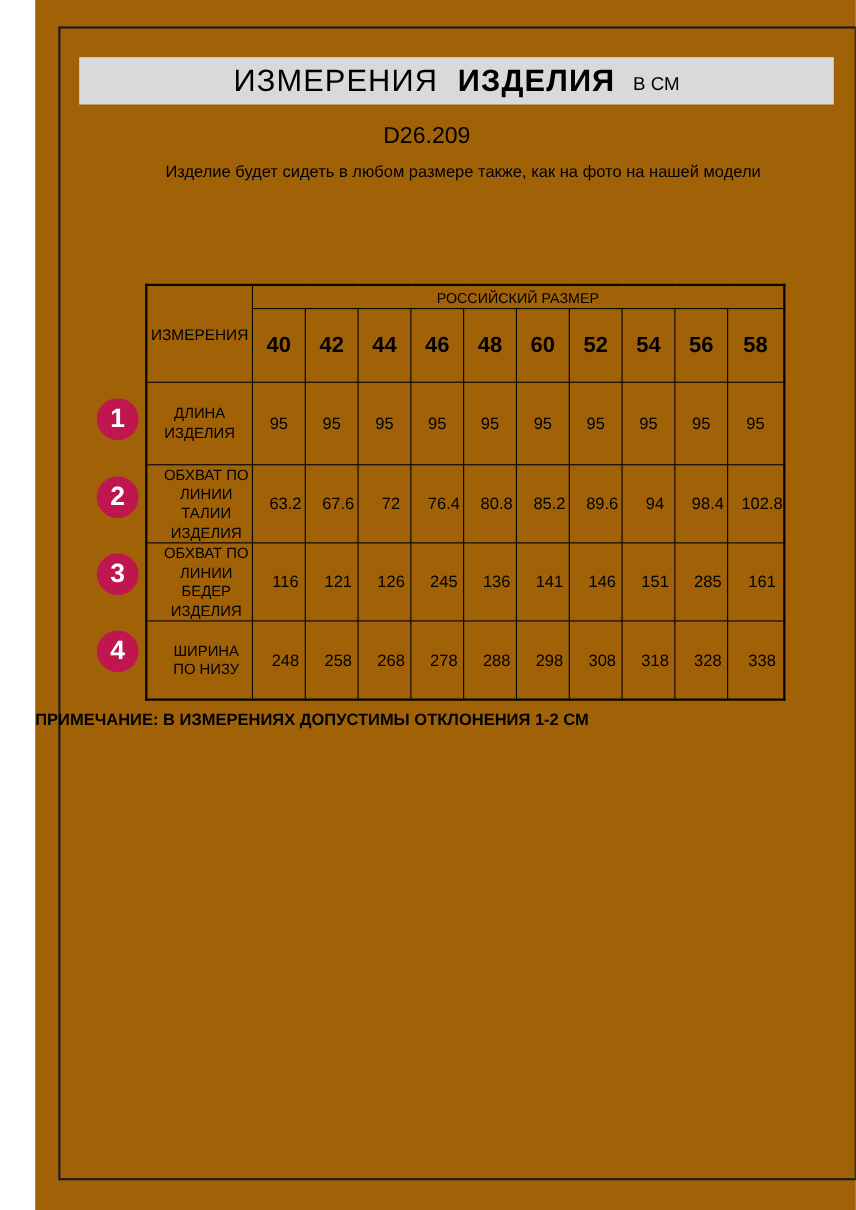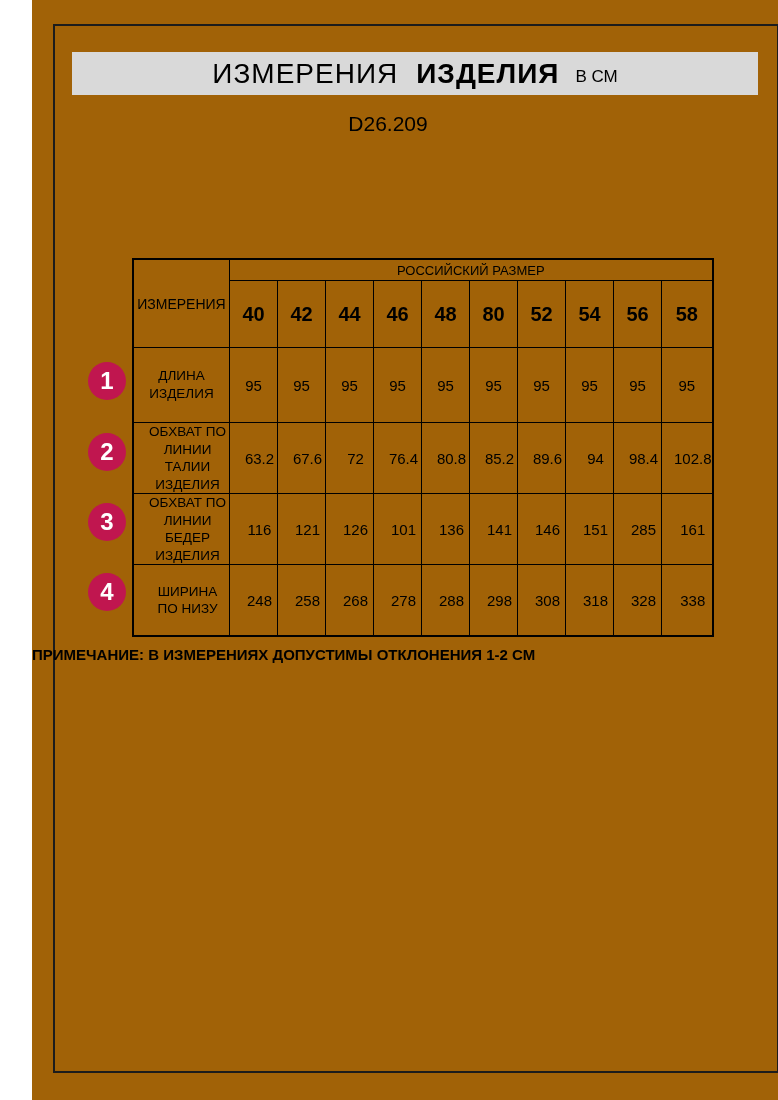--- a/index.html
+++ b/index.html
@@ -135,34 +135,35 @@
   <div class="frame"></div>
 
   <div class="title-bar">
     <span class="title-main">ИЗМЕРЕНИЯ</span>
     <span class="title-bold">ИЗДЕЛИЯ</span>
     <span class="title-units">В СМ</span>
   </div>
 
   <div class="product-code">D26.209</div>
 
+  <div class="subtitle">Изделие будет сидеть в любом размере также, как на фото на нашей модели</div>
 
   <table class="size-table">
     <tbody>
         <tr>
       <td rowspan="2" class="meas-header">ИЗМЕРЕНИЯ</td>
       <td colspan="10" class="size-group">РОССИЙСКИЙ РАЗМЕР</td>
     </tr>
     <tr>
       <td class="size-cell">40</td>
       <td class="size-cell">42</td>
       <td class="size-cell">44</td>
       <td class="size-cell">46</td>
       <td class="size-cell">48</td>
-      <td class="size-cell">80</td>
+      <td class="size-cell">60</td>
       <td class="size-cell">52</td>
       <td class="size-cell">54</td>
       <td class="size-cell">56</td>
       <td class="size-cell">58</td>
     </tr>
     <tr class="data-row-1">
       <td class="row-label">ДЛИНА ИЗДЕЛИЯ</td>
       <td class="val-cell">95</td>
       <td class="val-cell">95</td>
       <td class="val-cell">95</td>
@@ -185,21 +186,21 @@
       <td class="val-cell">89.6</td>
       <td class="val-cell">94</td>
       <td class="val-cell">98.4</td>
       <td class="val-cell">102.8</td>
     </tr>
     <tr class="data-row-3">
       <td class="row-label">ОБХВАТ ПО ЛИНИИ БЕДЕР ИЗДЕЛИЯ</td>
       <td class="val-cell">116</td>
       <td class="val-cell">121</td>
       <td class="val-cell">126</td>
-      <td class="val-cell">101</td>
+      <td class="val-cell">245</td>
       <td class="val-cell">136</td>
       <td class="val-cell">141</td>
       <td class="val-cell">146</td>
       <td class="val-cell">151</td>
       <td class="val-cell">285</td>
       <td class="val-cell">161</td>
     </tr>
     <tr class="data-row-4">
       <td class="row-label">ШИРИНА ПО НИЗУ</td>
       <td class="val-cell">248</td>

